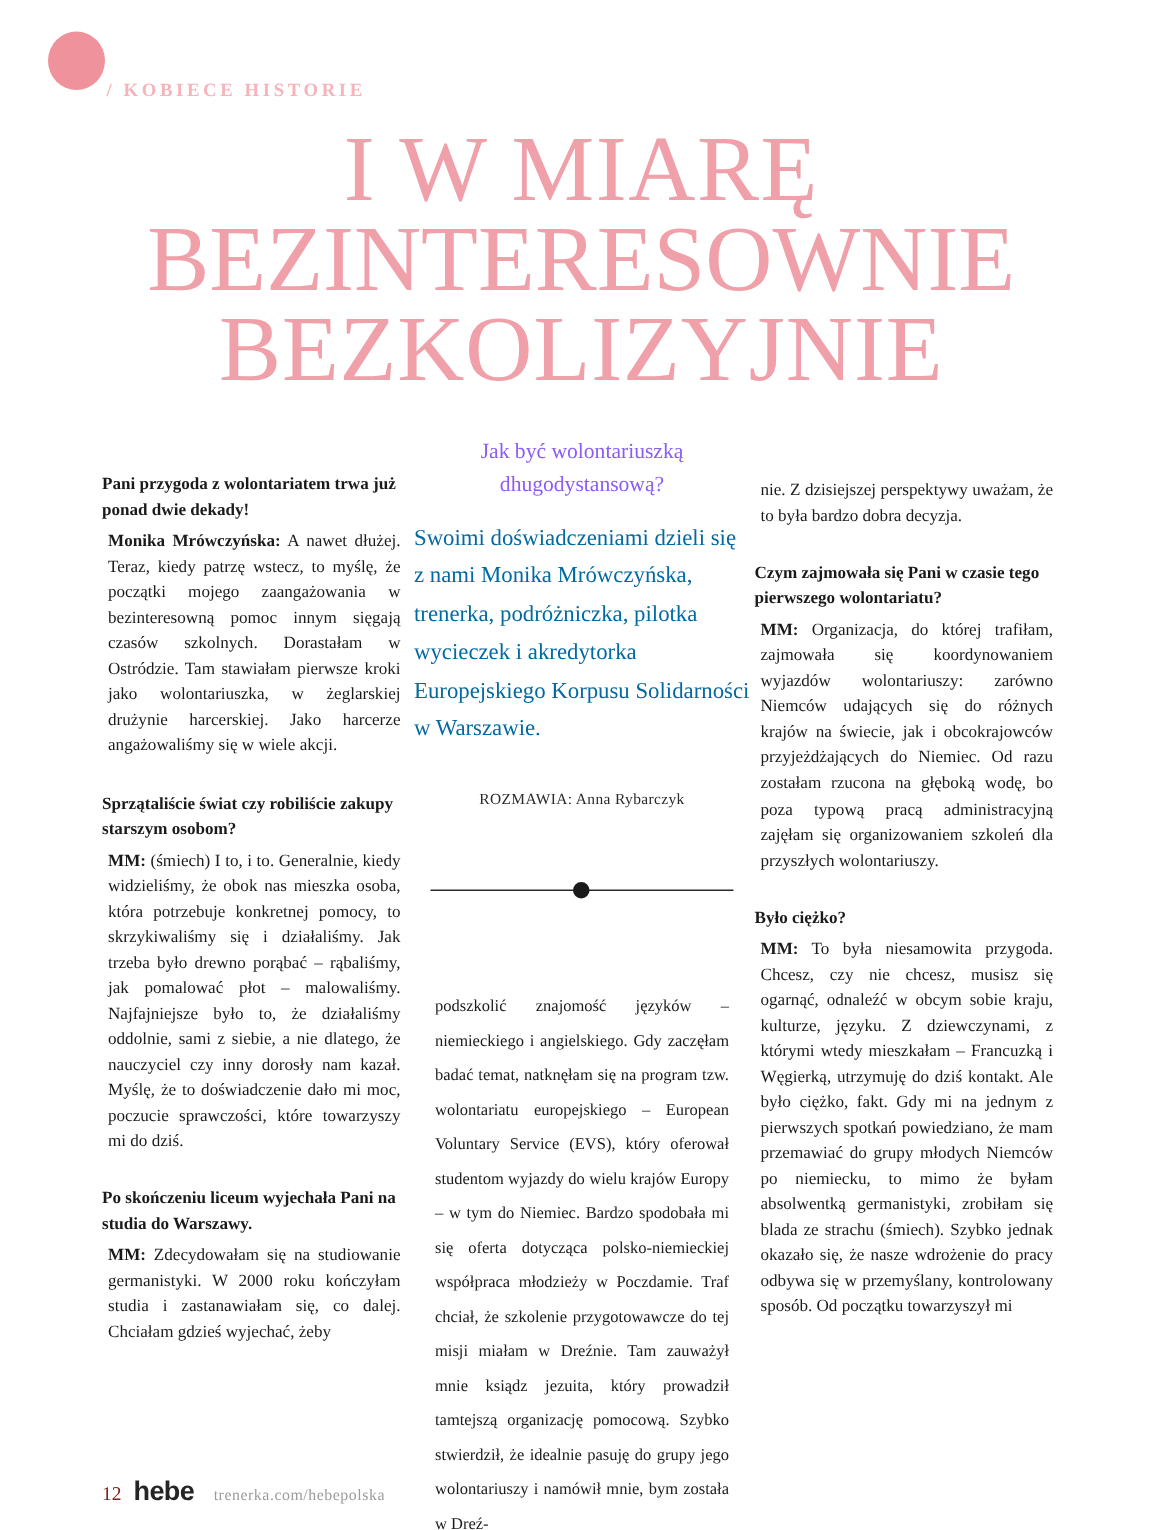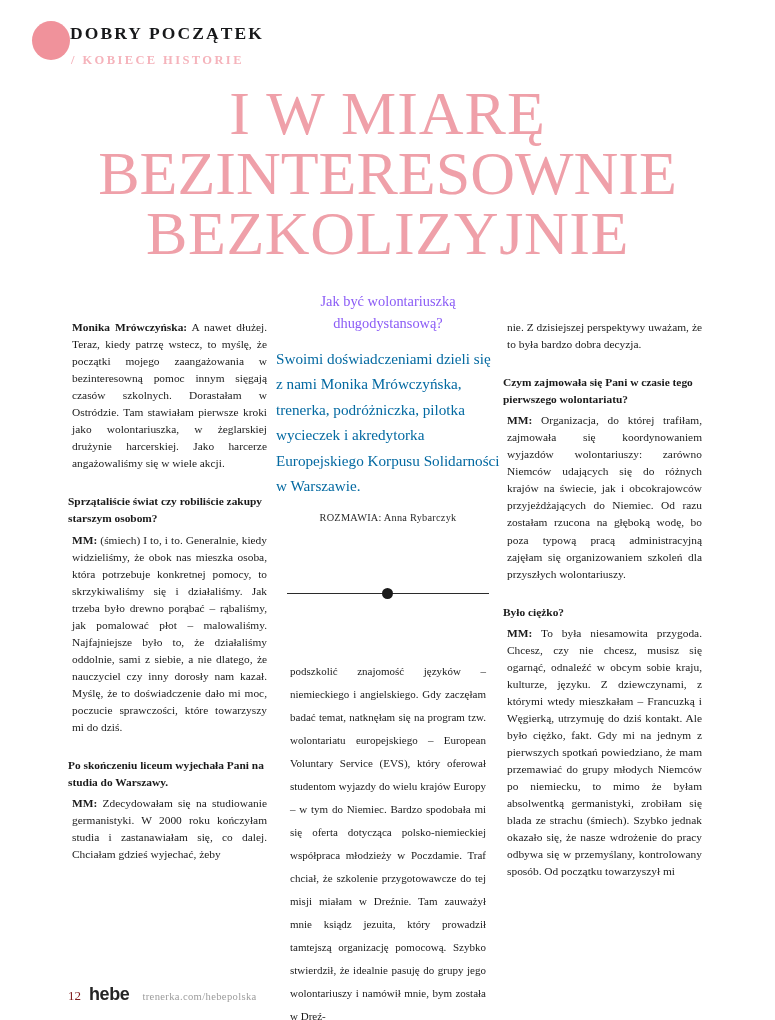--- a/index.html
+++ b/index.html
@@ -125,21 +125,21 @@
     left: 276px;
     top: 346px;
     width: 224px;
     font-size: 15.2px;
     line-height: 25.4px;
     color: #0369a1;
   }
   .standfirst-credit {
     position: absolute;
     left: 280px;
-    top: 512px;
+    top: 528px;
     width: 216px;
     text-align: center;
     font-size: 10.3px;
     letter-spacing: 0.25px;
     color: #2a2a2a;
   }
 
   
   .divider {
     position: absolute;
@@ -203,41 +203,41 @@
     font-size: 10.6px;
     letter-spacing: 0.35px;
     color: #9c9c9c;
   }
 </style>
 </head>
 <body>
 
 <div class="kicker-block">
   <div class="kicker-dot"></div>
-  <div class="kicker-main">DOBRY POCZĄTEK</div>
   <div class="kicker-sub">/ KOBIECE HISTORIE</div>
 </div>
 
 <div class="headline">
   <span class="hl-line hl-2">I W MIARĘ</span>
   <span class="hl-line hl-1">BEZINTERESOWNIE</span>
   <span class="hl-line hl-3">BEZKOLIZYJNIE</span>
 </div>
 
 <div class="standfirst-q">Jak być wolontariuszką dhugodystansową?</div>
 <div class="standfirst-body">Swoimi doświadczeniami dzieli się z nami Monika Mrówczyńska, trenerka, podróżniczka, pilotka wycieczek i akredytorka Europejskiego Korpusu Solidarności w Warszawie.</div>
 <div class="standfirst-credit">ROZMAWIA: Anna Rybarczyk</div>
 
 <div class="divider">
   <div class="divider-rule"></div>
   <div class="divider-dot"></div>
 </div>
 
 <div class="columns">
   <div class="col col-left" id="col-left">
+      <p class="q">Pani przygoda z wolontariatem trwa już ponad dwie dekady!</p>
       <p class="a"><span class="spk">Monika Mrówczyńska:</span> A nawet dłużej. Teraz, kiedy patrzę wstecz, to myślę, że początki mojego zaangażowania w bezinteresowną pomoc innym sięgają czasów szkolnych. Dorastałam w Ostródzie. Tam stawiałam pierwsze kroki jako wolontariuszka, w żeglarskiej drużynie harcerskiej. Jako harcerze angażowaliśmy się w wiele akcji.</p>
       <div class="gap"></div>
       <p class="q">Sprzątaliście świat czy robiliście zakupy starszym osobom?</p>
       <p class="a"><span class="spk">MM:</span> (śmiech) I to, i to. Generalnie, kiedy widzieliśmy, że obok nas mieszka osoba, która potrzebuje konkretnej pomocy, to skrzykiwaliśmy się i działaliśmy. Jak trzeba było drewno porąbać – rąbaliśmy, jak pomalować płot – malowaliśmy. Najfajniejsze było to, że działaliśmy oddolnie, sami z siebie, a nie dlatego, że nauczyciel czy inny dorosły nam kazał. Myślę, że to doświadczenie dało mi moc, poczucie sprawczości, które towarzyszy mi do dziś.</p>
       <div class="gap"></div>
       <p class="q">Po skończeniu liceum wyjechała Pani na studia do Warszawy.</p>
       <p class="a"><span class="spk">MM:</span> Zdecydowałam się na studiowanie germanistyki. W 2000 roku kończyłam studia i zastanawiałam się, co dalej. Chciałam gdzieś wyjechać, żeby</p>
     </div>
   <div class="col col-right" id="col-right">
       <p class="a">nie. Z dzisiejszej perspektywy uważam, że to była bardzo dobra decyzja.</p>

